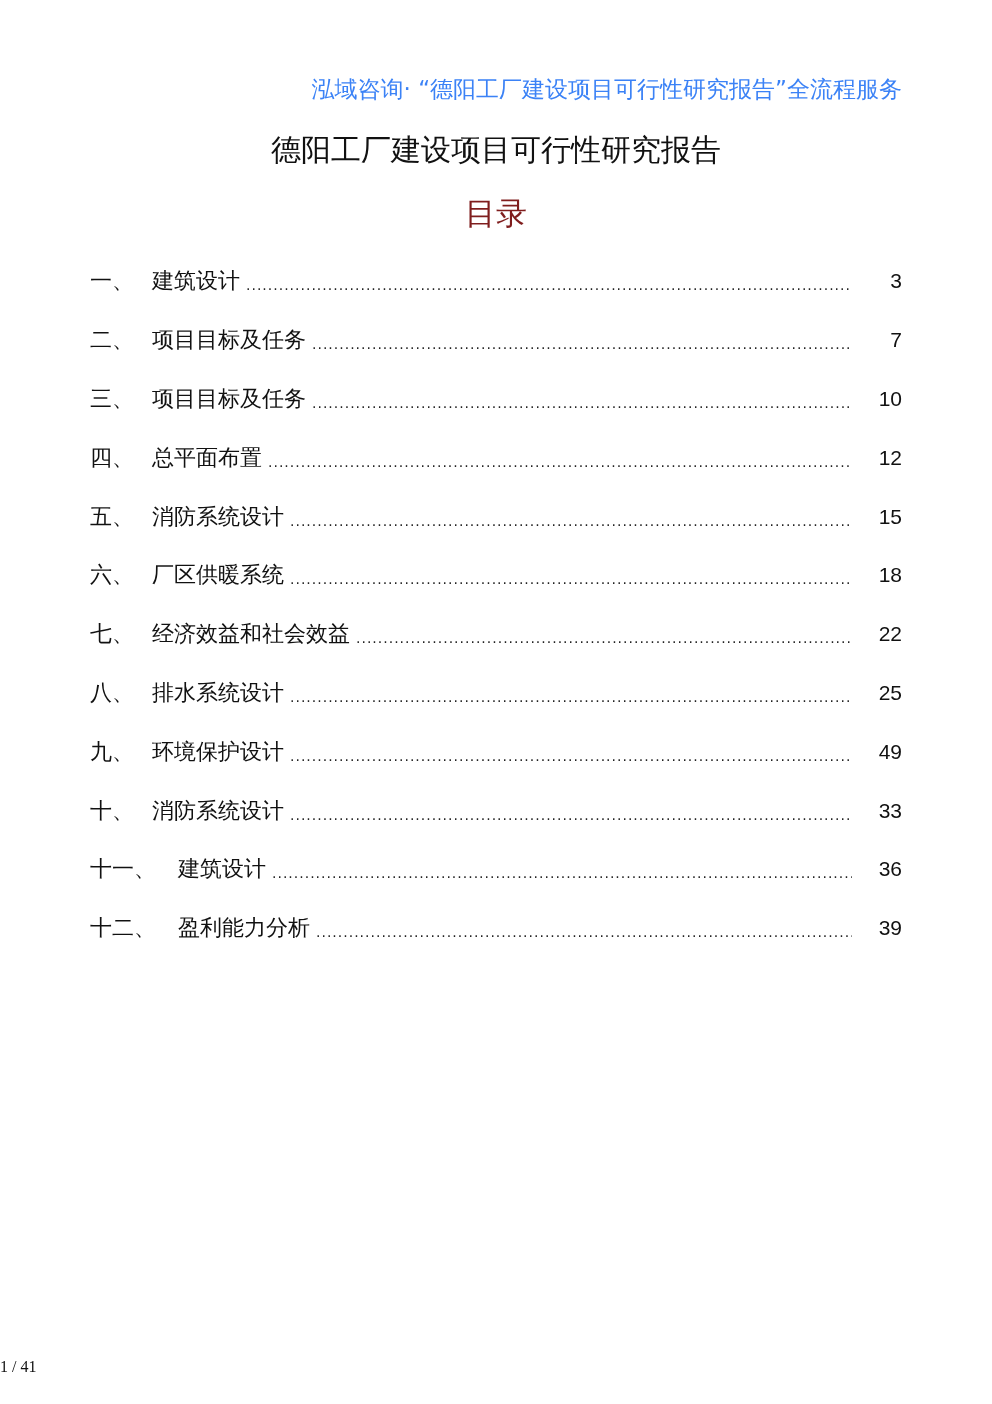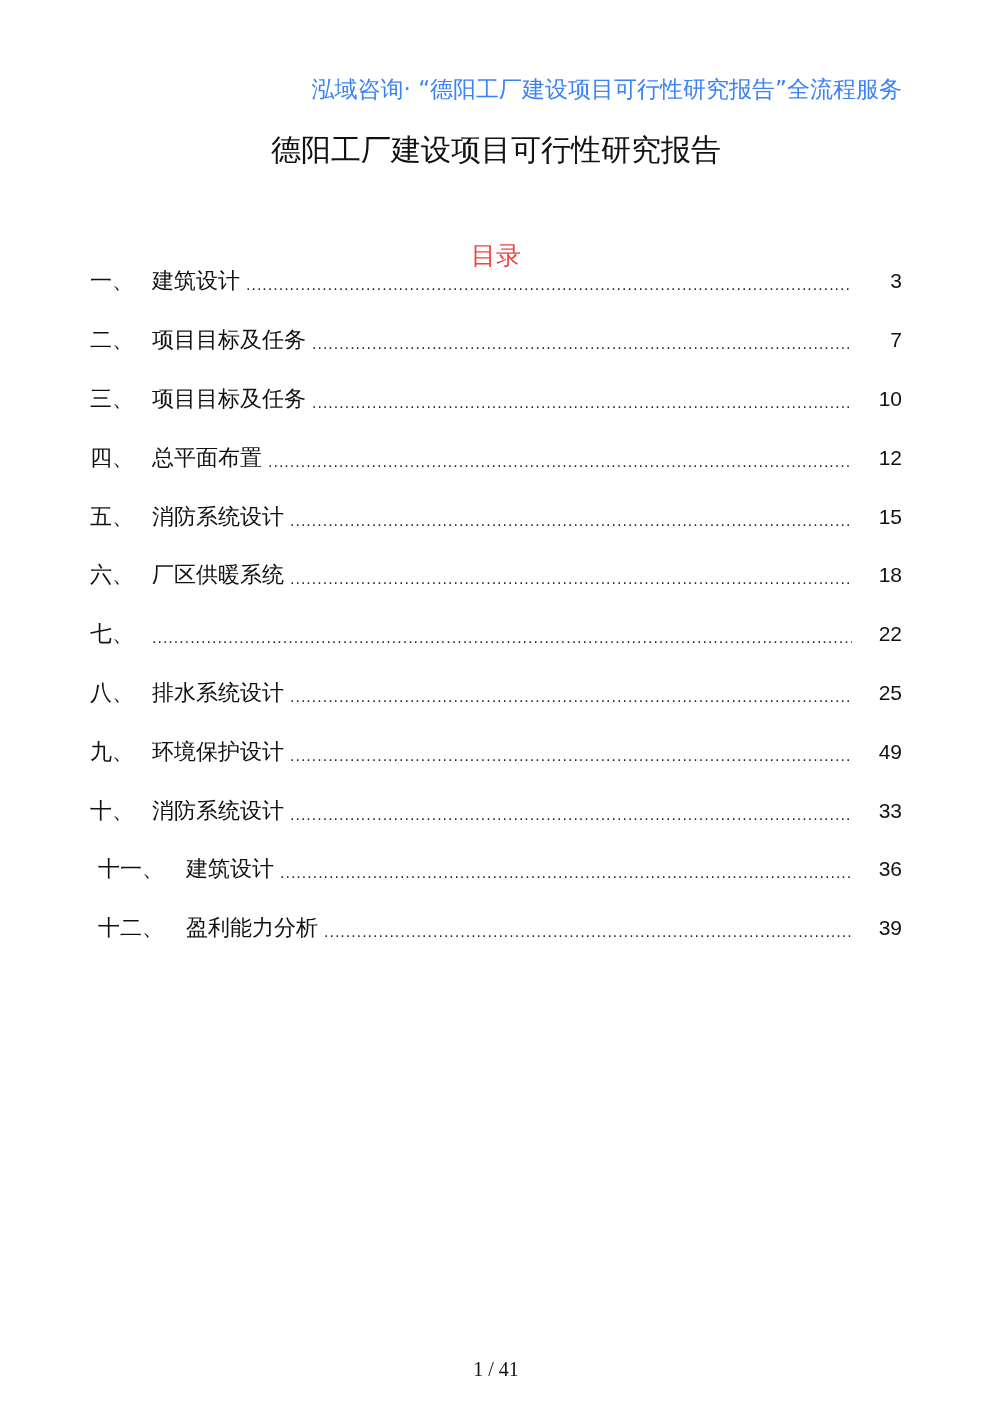--- a/index.html
+++ b/index.html
@@ -1,30 +1,30 @@
 <!DOCTYPE html>
 <html><head>
   <meta charset="utf-8">
   <style>
     html, body { margin: 0; padding: 0; background: #ffffff; }
     body { width: 992px; height: 1404px; position: relative; overflow: hidden;
            font-family: "DejaVu Sans", "Liberation Sans", sans-serif; color: #111; }
     .header { position: absolute; top: 74px; right: 90px; font-size: 23px; color: #3b82f6; white-space: nowrap; }
     .title { position: absolute; top: 130px; left: 0; width: 992px; text-align: center; font-size: 30px; color: #111; }
-    .toc-title { position: absolute; top: 193px; left: 0; width: 992px; text-align: center; font-size: 25px; color: #ef4444; margin-top: 46px; }
+    .toc-title { position: absolute; top: 193px; left: 0; width: 992px; text-align: center; font-size: 31px; color: #7f1d1d; }
     .toc { position: absolute; top: 252px; left: 90px; width: 812px; }
     .toc-row { position: relative; height: 58.8px; display: flex; align-items: center; font-size: 22px; }
     .toc-num { flex: 0 0 auto; width: 62px; white-space: nowrap; }
-    .toc-num.wide { width: 88px; margin-left: 8px; }
+    .toc-num.wide { width: 88px; }
     .toc-label { flex: 0 0 auto; white-space: nowrap; padding-right: 6px; }
     .toc-dots { flex: 1 1 auto; overflow: hidden; white-space: nowrap; letter-spacing: 1px; font-size: 14px;
                 align-self: center; margin-top: 8px; color: #222; }
     .toc-page { flex: 0 0 50px; text-align: right; font-family: "Liberation Sans", sans-serif; font-size: 21px; }
-    .footer { position: absolute; top: 1358px; left: 0; width: 992px; text-align: center;
-              font-family: "Liberation Serif", serif; font-size: 20px; color: #111; }
+    .footer { position: absolute; top: 1358px; left: 0; width: 992px; text-align: left;
+              font-family: "Liberation Serif", serif; font-size: 16px; color: #111; }
   </style>
 </head>
 <body>
 
 <div class="header">泓域咨询· “德阳工厂建设项目可行性研究报告”全流程服务</div>
 
 <div class="title">德阳工厂建设项目可行性研究报告</div>
 <div class="toc-title">目录</div>
 
 <div class="toc" id="toc">
@@ -59,20 +59,21 @@
       <span class="toc-page">15</span>
     </div>
     <div class="toc-row">
       <span class="toc-num">六、</span>
       <span class="toc-label">厂区供暖系统</span>
       <span class="toc-dots">........................................................................................................................................................................................................</span>
       <span class="toc-page">18</span>
     </div>
     <div class="toc-row">
       <span class="toc-num">七、</span>
+      <span class="toc-label">经济效益和社会效益</span>
       <span class="toc-dots">........................................................................................................................................................................................................</span>
       <span class="toc-page">22</span>
     </div>
     <div class="toc-row">
       <span class="toc-num">八、</span>
       <span class="toc-label">排水系统设计</span>
       <span class="toc-dots">........................................................................................................................................................................................................</span>
       <span class="toc-page">25</span>
     </div>
     <div class="toc-row">

